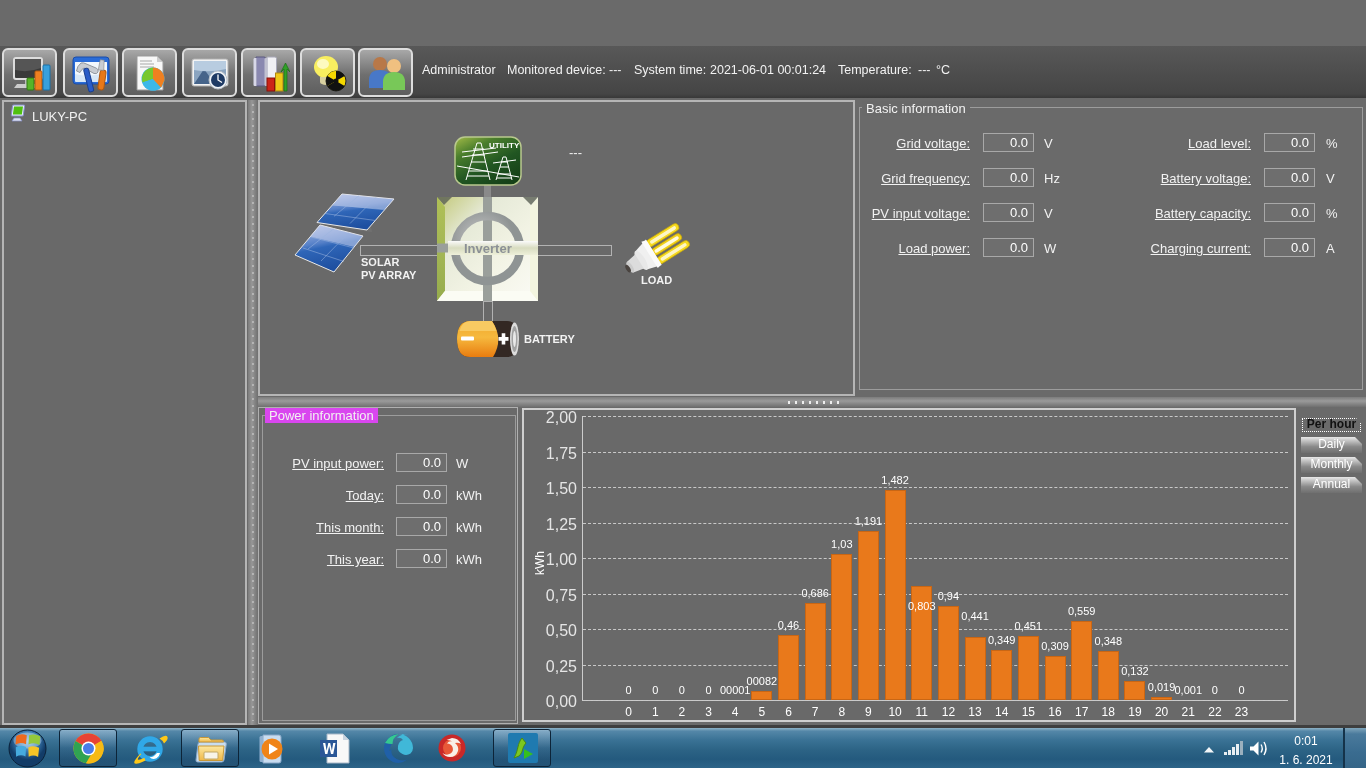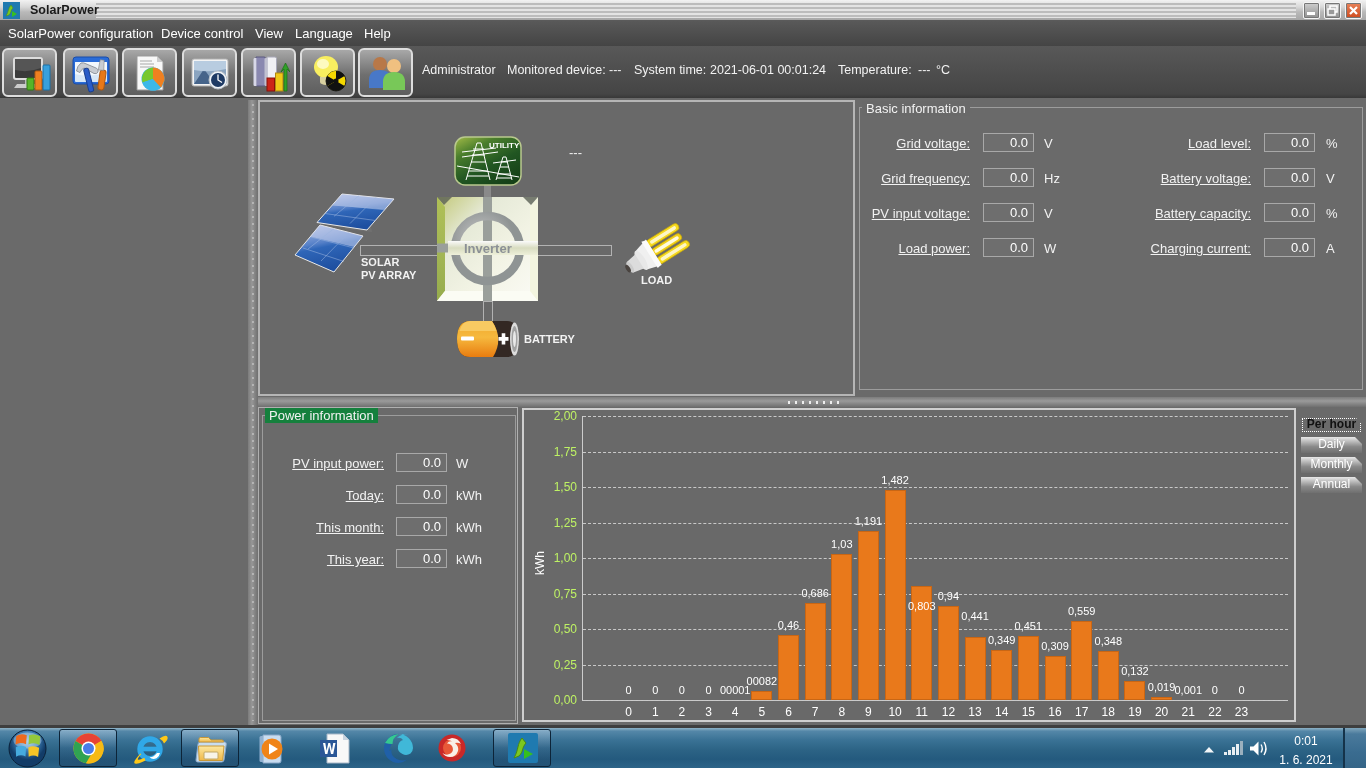--- a/index.html
+++ b/index.html
@@ -49,65 +49,39 @@
   border:2px solid #cfcfcf; background:#696969; }
 .lbl { position:absolute; color:#f2f2f2; font-size:13px; white-space:nowrap; }
 .lbl.r { transform:translateX(-100%);text-decoration:underline; }
 .field { position:absolute; width:51px; height:19px; border:1px solid #a8a8a8;
   color:#fff; font-size:13px; text-align:right; padding:1px 5px 0 0; background:#6e6e6e; }
 
 .grid { position:absolute; height:0; border-top:1px dashed #c9c9c9; }
 .bar { position:absolute; background:#e9791b; border:1px solid #c96614; }
 .bval { position:absolute; color:#fff; font-size:11px; transform:translateX(-50%); }
 .hlab { position:absolute; color:#fff; font-size:12px; transform:translateX(-50%); }
-.ylab { position:absolute; color:#bef264; font-size:12px; transform:translateX(-100%); }
+.ylab { position:absolute; color:#e5e5e5; font-size:16px; transform:translateX(-100%); }
 .chartbtn { position:absolute; left:1301px; width:61px; height:16px; color:#fff;
   font-size:12px; text-align:center; line-height:15px;
   background:linear-gradient(#e8e8e8,#8a8a8a 60%,#6f6f6f);
   clip-path:polygon(0 0, calc(100% - 7px) 0, 100% 7px, 100% 100%, 0 100%); }
 
 #taskbar { position:absolute; left:0; top:728px; width:1366px; height:40px;
   background:linear-gradient(#8fb2c6 0%, #5487a8 8%, #3a7295 30%, #2c6385 55%, #245a7e 78%, #2d6488 100%); }
 #clock { position:absolute; left:1270px; top:732px; width:72px; color:#fff; font-size:12px; line-height:19px; text-align:center; }
 #showdesk { position:absolute; left:1343px; top:728px; width:23px; height:40px;
   border-left:2px solid #15334a; background:linear-gradient(#7fa5bb,#4a7a9c 15%,#3a6c90 60%,#356587); }
 .tb-pressed { position:absolute; top:729px; width:58px; height:38px; border:1px solid #0d2438;
   border-radius:3px; background:linear-gradient(rgba(190,215,235,.45),rgba(70,110,150,.25) 50%,rgba(20,50,80,.3)); }
 </style>
 </head>
 <body>
 <div id="app">
 
-  <div id="titlebar">
-    <div class="stripes"></div>
-    <svg style="position:absolute;left:3px;top:2px" width="17" height="17">
-      <rect width="17" height="17" fill="#1f7ab0"></rect>
-      <path d="M3 14 C6 9 5 6 8 3 L10 6 C7 9 9 10 6 13 Z" fill="#7cc820" stroke="#4a8a10" stroke-width="0.5"></path>
-      <path d="M9 9 L14 12 L9 15 Z" fill="#35c020"></path>
-    </svg>
-    <span id="apptitle">SolarPower</span>
-    <div class="winbtn" id="btnmin"><svg width="15" height="15">
-          <rect x="3" y="9" width="8" height="3" fill="#fff"></rect>
-        </svg></div>
-    <div class="winbtn" id="btnmax"><svg width="15" height="15">
-          <rect x="5" y="3" width="7" height="6" fill="none" stroke="#fff" stroke-width="1.5"></rect>
-          <rect x="3" y="6" width="7" height="6" fill="#999" stroke="#fff" stroke-width="1.5"></rect>
-        </svg></div>
-    <div class="winbtn" id="btnclose"><svg width="15" height="15">
-          <path d="M4 4 L11 11 M11 4 L4 11" stroke="#fff" stroke-width="2.2"></path>
-        </svg></div>
-  </div>
-
-  <div id="menubar">
-    <span style="left:8px">SolarPower configuration</span>
-    <span style="left:161px">Device control</span>
-    <span style="left:255px">View</span>
-    <span style="left:295px">Language</span>
-    <span style="left:364px">Help</span>
-  </div>
+
 
   <div id="toolbar">
     <div class="tbtn" style="left:2px" id="tb1">
         <svg width="40" height="40" viewBox="0 0 40 40">
       <rect x="2" y="3" width="30" height="23" rx="3" fill="#ddd"></rect>
       <rect x="4" y="5" width="26" height="19" rx="1" fill="#3a3a3a"></rect>
       <path d="M4 5 h26 v9 q-13 5 -26 2 Z" fill="#555"></path>
       <rect x="14" y="26" width="6" height="4" fill="#bbb"></rect>
       <path d="M6 30 h22 l3 4 H3 Z" fill="#ccc"></path>
       <rect x="16" y="24" width="7" height="12" rx="1" fill="#58b428" stroke="#2f7a10"></rect>
@@ -189,20 +163,28 @@
         <span style="left:507px">Monitored device:</span>
         <span style="left:609px">---</span>
         <span style="left:634px">System time:</span>
         <span style="left:710px">2021-06-01 00:01:24</span>
         <span style="left:838px">Temperature:</span>
         <span style="left:918px">---</span>
         <span style="left:936px">°C</span>
       </div>
   </div>
 
+  <div class="sunken" id="tree">
+    <svg style="position:absolute;left:5px;top:2px" width="18" height="20" viewBox="0 0 18 20">
+      <rect x="3" y="1" width="12" height="11" rx="1" fill="#e8ecff" stroke="#8890c8" transform="skewX(-8)" transform-origin="9 6"></rect>
+      <rect x="4.5" y="2.5" width="9" height="8" fill="#4fc010" transform="skewX(-8)" transform-origin="9 6"></rect>
+      <path d="M5 14 L11 14 L13 17 L3 17 Z" fill="#dde2f2" stroke="#8890c8" stroke-width="0.7"></path>
+    </svg>
+    <div class="lbl" style="left:28px; top:7px;">LUKY-PC</div>
+  </div>
   <div id="vsplit"></div>
 
   <div class="sunken" id="diagram"></div>
   <svg id="diagsvg" style="position:absolute;left:258px;top:100px" width="597" height="296" viewBox="258 100 597 296">
     <defs>
       <linearGradient id="gUtil" x1="0" y1="0" x2="0.7" y2="1">
         <stop offset="0" stop-color="#a4bc48"></stop>
           <stop offset="0.3" stop-color="#4a7e2c"></stop>
           <stop offset="0.65" stop-color="#215622"></stop>
           <stop offset="1" stop-color="#164218"></stop>
@@ -332,21 +314,21 @@
   <div class="lbl r" style="left:1251px;top:206px">Battery capacity:</div>
   <div class="field" style="left:1264px;top:203px">0.0</div>
   <div class="lbl" style="left:1326px;top:206px">%</div>
   <div class="lbl r" style="left:1251px;top:241px">Charging current:</div>
   <div class="field" style="left:1264px;top:238px">0.0</div>
   <div class="lbl" style="left:1326px;top:241px">A</div>
   <div id="hsplit"></div>
 
   <div id="powerpanel"></div>
   <div class="grpbox" id="powerbox"></div>
-  <div class="lbl" style="left:265px;top:408px;background:#15803d;padding:0 4px">Power information</div>
+  <div class="lbl" style="left:265px;top:408px;background:#d946ef;padding:0 4px">Power information</div>
   <div class="lbl r" style="left:384px;top:456px">PV input power:</div>
   <div class="field" style="left:396px;top:453px">0.0</div>
   <div class="lbl" style="left:456px;top:456px">W</div>
   <div class="lbl r" style="left:384px;top:488px">Today:</div>
   <div class="field" style="left:396px;top:485px">0.0</div>
   <div class="lbl" style="left:456px;top:488px">kWh</div>
   <div class="lbl r" style="left:384px;top:520px">This month:</div>
   <div class="field" style="left:396px;top:517px">0.0</div>
   <div class="lbl" style="left:456px;top:520px">kWh</div>
   <div class="lbl r" style="left:384px;top:552px">This year:</div>

